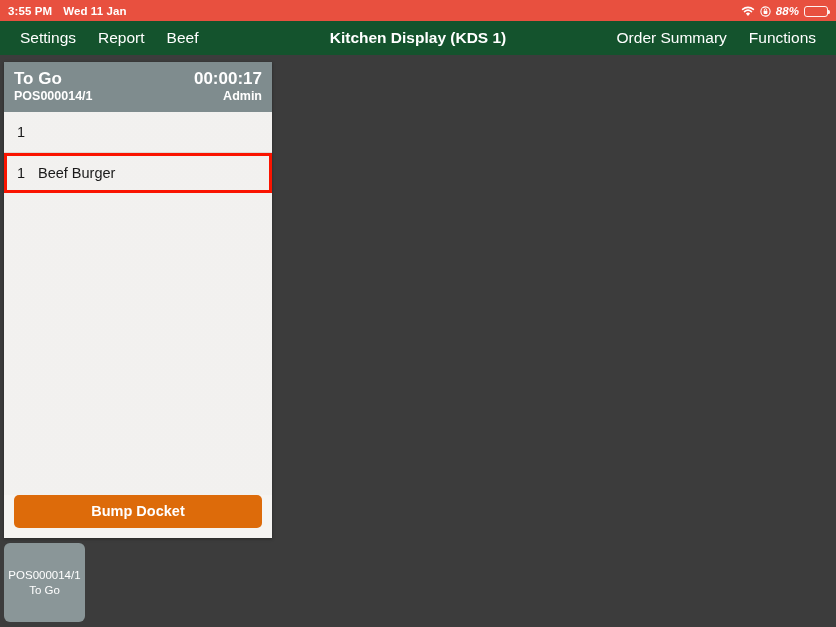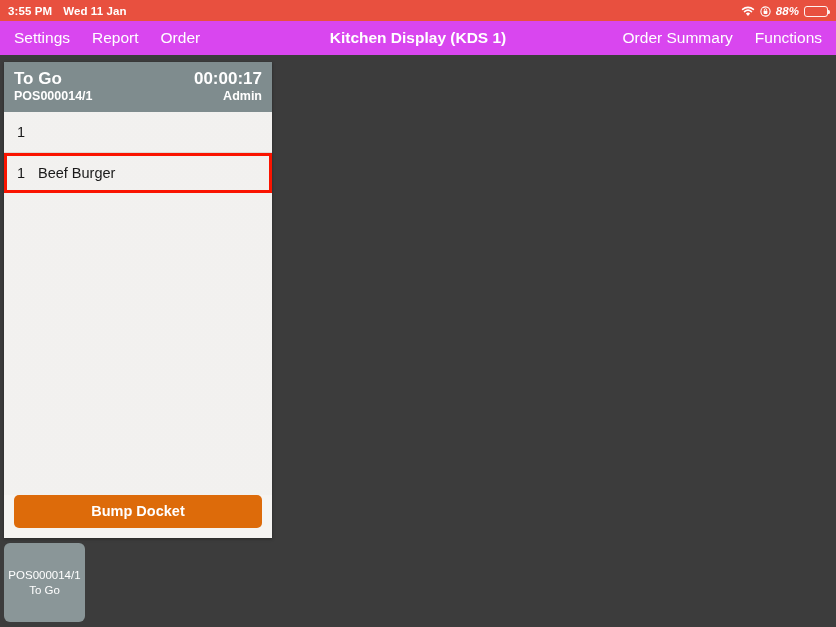--- a/index.html
+++ b/index.html
@@ -61,26 +61,26 @@
   .batt-fill {
     height: 100%;
     width: 88%;
     background: #ffffff;
     border-radius: 1px;
   }
 
   
   .toolbar {
     height: 34px;
-    background: #d946ef;
+    background: #14532d;
     display: flex;
     align-items: center;
     position: relative;
     box-sizing: border-box;
-    padding: 0 14px;
+    padding: 0 20px;
     color: #ffffff;
   }
   .tb-group { display: flex; align-items: center; gap: 22px; }
   .tb-item {
     font-size: 15.5px;
     color: #ffffff;
     cursor: pointer;
     white-space: nowrap;
   }
   .tb-title {
@@ -257,21 +257,21 @@
     <span class="batt">
       <span class="batt-fill" style="width: 88%;"></span>
     </span>
   </div>
 </div>
 
 <div class="toolbar">
   <div class="tb-group">
     <span class="tb-item">Settings</span>
     <span class="tb-item">Report</span>
-    <span class="tb-item">Order</span>
+    <span class="tb-item">Beef</span>
   </div>
   <div class="tb-title">Kitchen Display (KDS 1)</div>
   <div class="tb-right">
     <span class="tb-item">Order Summary</span>
     <span class="tb-item">Functions</span>
   </div>
 </div>
 
 <div class="stage">
 

